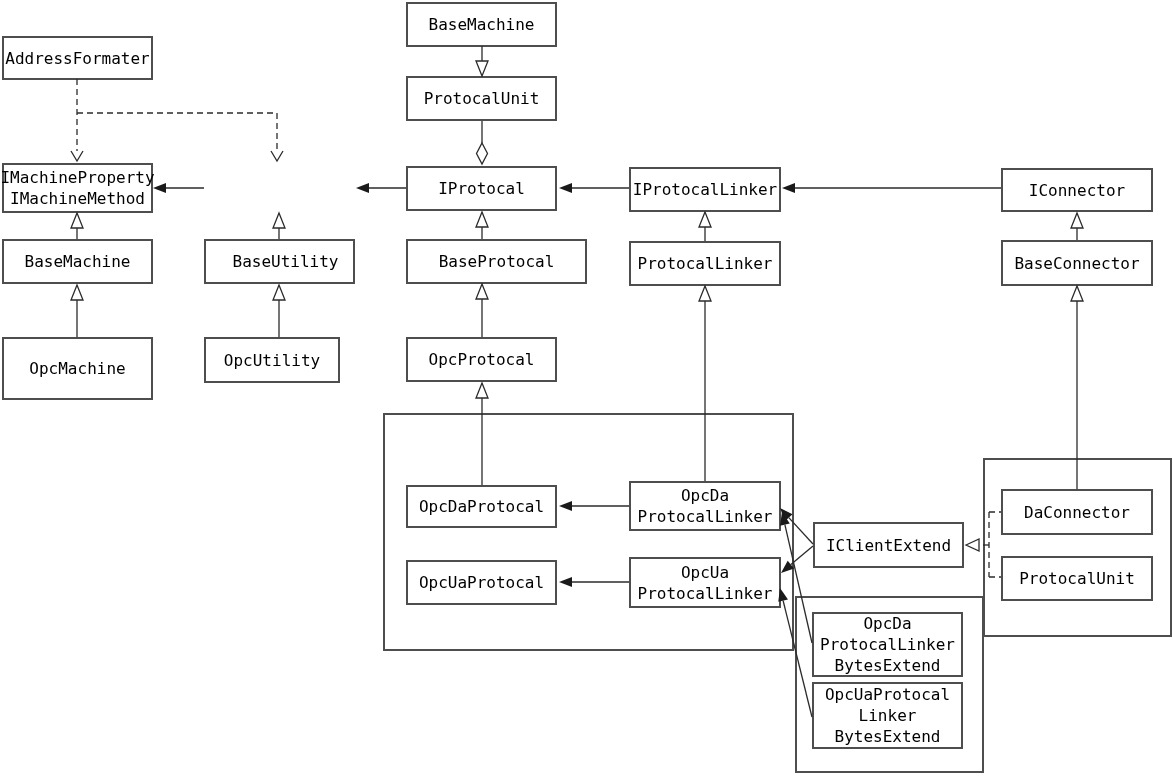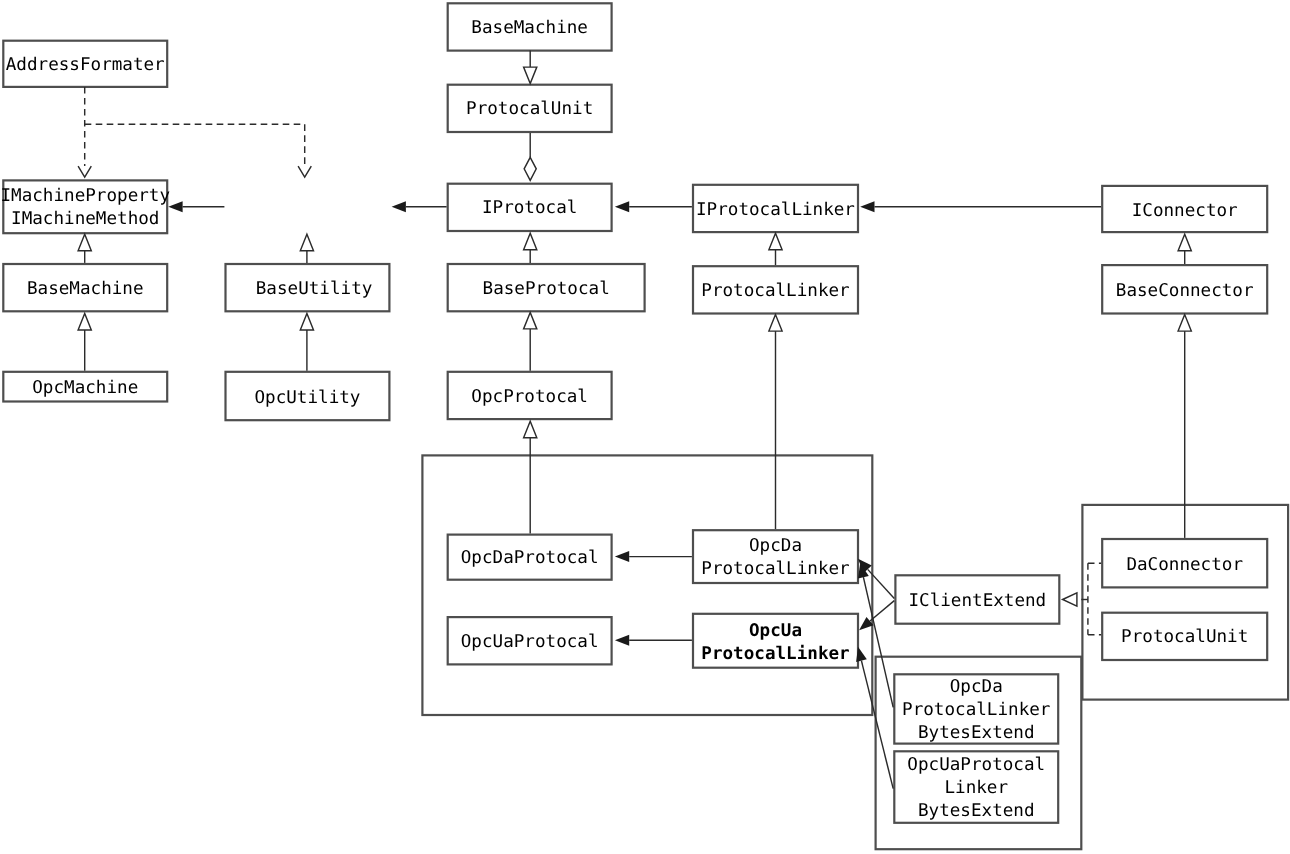--- a/index.html
+++ b/index.html
@@ -89,46 +89,46 @@
   </div>
 
   <div class="uml-box" style="left:629px;top:241px;width:152px;height:45px;">
     <span>ProtocalLinker</span>
   </div>
 
   <div class="uml-box" style="left:1001px;top:240px;width:152px;height:46px;">
     <span>BaseConnector</span>
   </div>
 
-  <div class="uml-box" style="left:2px;top:337px;width:151px;height:29px;">
+  <div class="uml-box" style="left:2px;top:337px;width:151px;height:63px;">
     <span>OpcMachine</span>
   </div>
 
-  <div class="uml-box" style="left:204px;top:337px;width:151px;height:46px;">
+  <div class="uml-box" style="left:204px;top:337px;width:136px;height:46px;">
     <span>OpcUtility</span>
   </div>
 
   <div class="uml-box" style="left:406px;top:337px;width:151px;height:45px;">
     <span>OpcProtocal</span>
   </div>
 
   <div class="uml-box" style="left:406px;top:485px;width:151px;height:43px;">
     <span>OpcDaProtocal</span>
   </div>
 
   <div class="uml-box" style="left:629px;top:481px;width:152px;height:50px;">
     <span>OpcDa</span>
     <span>ProtocalLinker</span>
   </div>
 
   <div class="uml-box" style="left:406px;top:560px;width:151px;height:45px;">
     <span>OpcUaProtocal</span>
   </div>
 
-  <div class="uml-box" style="left:629px;top:557px;width:152px;height:51px;font-weight:bold;">
+  <div class="uml-box" style="left:629px;top:557px;width:152px;height:51px;">
     <span>OpcUa</span>
     <span>ProtocalLinker</span>
   </div>
 
   <div class="uml-box" style="left:813px;top:522px;width:151px;height:46px;">
     <span>IClientExtend</span>
   </div>
 
   <div class="uml-box" style="left:1001px;top:489px;width:152px;height:46px;">
     <span>DaConnector</span>

